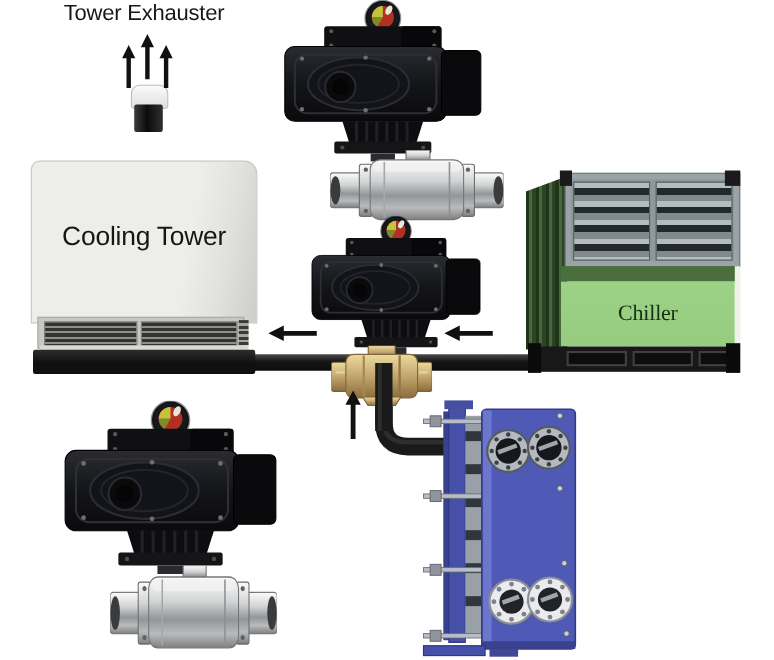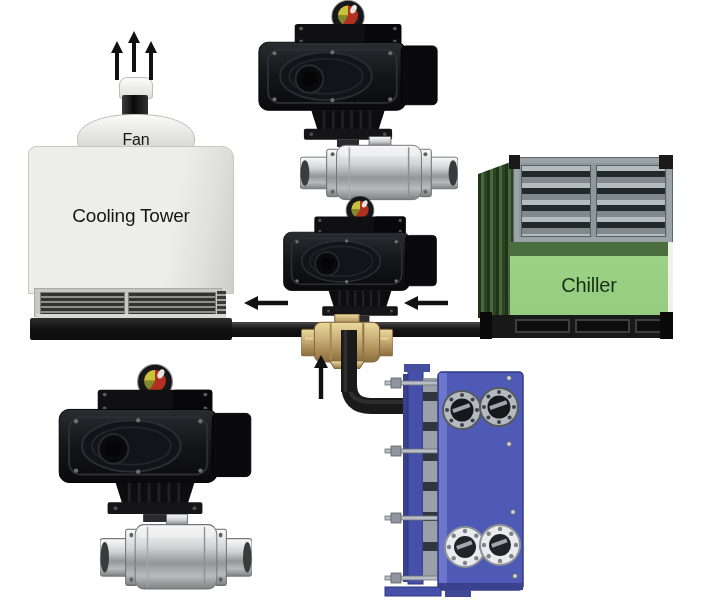--- a/index.html
+++ b/index.html
@@ -15,40 +15,40 @@
   
   .lbl-exhauster{left:58px;top:1px;font-size:20px;}
   .lbl-plate{left:528px;top:451px;font-size:21px;line-height:25px;white-space:normal;width:130px;}
 
   
   .fan-cap{left:119px;top:77px;width:32px;height:20px;background:linear-gradient(180deg,#fbfbfa,#dededb);border:1px solid #bcbcb8;border-radius:8px 8px 3px 3px;}
   .fan-shaft{left:122px;top:95px;width:26px;height:25px;background:linear-gradient(90deg,#3c3c3c,#0b0b0b 45%,#303030);border-radius:2px;}
   .fan-collar{left:77px;top:114px;width:116px;height:37px;background:linear-gradient(180deg,#fafaf8,#e4e4e0 55%,#d4d4d0);border:1px solid #c2c2be;border-radius:46% 46% 10px 10px / 62% 62% 12px 12px;display:flex;align-items:flex-end;justify-content:center;}
   .fan-collar .lbl{position:static;font-size:16px;padding-bottom:3px;}
   .tower-body{left:28px;top:146px;width:204px;height:146px;background:linear-gradient(100deg,var(--tower-gray,#ededea) 68%,#e0e0dc 84%,#cdcdc9);border:1px solid #c6c6c2;border-radius:8px 12px 0 0;display:flex;align-items:center;justify-content:center;}
-  .tower-body .lbl{position:static;font-size:19px;margin-top:-8px;}
+  .tower-body .lbl{position:static;font-size:24px;margin-top:-8px;}
   .tower-louvers{left:34px;top:288px;width:186px;height:27px;background:#c7c7c3;border:1px solid #a9a9a5;}
   .louver-panel{position:absolute;top:3px;height:21px;background:repeating-linear-gradient(180deg,#323230 0 3px,#90908a 3px 5px);border:1px solid #7e7e7a;}
   .louver-a{left:5px;width:83px;}
   .louver-b{left:93px;width:86px;}
   .louver-end{position:absolute;top:2px;left:182px;width:9px;height:23px;background:repeating-linear-gradient(180deg,#3a3a38 0 3px,#a6a6a0 3px 5px);}
   .tower-step{left:36px;top:314px;width:190px;height:5px;background:#d8d8d4;}
   .tower-base{left:30px;top:318px;width:202px;height:22px;background:linear-gradient(180deg,#2d2d2d,#101010 55%);border-radius:2px;}
 
   
   .chiller-side{left:478px;top:160px;width:38px;height:158px;background:repeating-linear-gradient(90deg,#203418 0 3px,#47673f 3px 6px,#2c4423 6px 9px);clip-path:polygon(0 14px,100% 0,100% 100%,0 100%);}
   .chiller-grille{left:514px;top:158px;width:158px;height:84px;background:#8f989b;border:5px solid #9aa3a6;outline:1px solid #5d6669;box-sizing:border-box;}
   .grille-panel{position:absolute;top:2px;height:70px;background:repeating-linear-gradient(180deg,#b3bcbe 0 5px,#23292b 5px 11px,#80898c 11px 17px);border:1px solid #566063;}
   .grille-a{left:2px;width:68px;}
   .grille-b{left:77px;width:68px;}
   .chiller-cap{background:#1a1a1a;}
   .cap-l{left:509px;top:155px;width:11px;height:14px;}
   .cap-r{left:659px;top:155px;width:14px;height:14px;}
   .chiller-band{left:510px;top:242px;width:160px;height:14px;background:var(--chiller-side-green,#4b6e3e);}
-  .chiller-front{left:510px;top:256px;width:158px;height:59px;background:linear-gradient(180deg,var(--chiller-green,#9cd286),#95cc7f);display:flex;align-items:center;justify-content:center;}
+  .chiller-front{left:510px;top:256px;width:158px;height:59px;background:linear-gradient(180deg,var(--chiller-green,#9cd286),#95cc7f);display:flex;align-items:center;justify-content:center;font-family:Liberation Serif, serif;}
   .chiller-front .lbl{position:static;font-size:20px;color:#173015;}
   .chiller-strip{left:668px;top:242px;width:5px;height:73px;background:#eef2e8;}
   .chiller-base{left:482px;top:315px;width:190px;height:23px;background:#181818;}
   .chiller-panel{position:absolute;top:4px;height:14px;background:#0d0d0d;border:2px solid #3f3f3f;box-sizing:border-box;}
   .cp1{left:33px;width:55px;}
   .cp2{left:93px;width:55px;}
   .cp3{left:153px;width:33px;}
   .chiller-block{background:#0a0a0a;}
   .blk-l{left:480px;top:312px;width:12px;height:27px;}
   .blk-r{left:660px;top:312px;width:13px;height:27px;}
@@ -154,23 +154,20 @@
 
   <svg class="abs" style="left:0;top:0;z-index:1" width="704" height="600" viewBox="0 0 704 600">
     <rect x="100" y="322" width="560" height="15" rx="7" fill="url(#gradPipe)"></rect>
     <path d="M349 330 L349 384 Q349 406 371 406 L457 406" fill="none" stroke="#1a1a1a" stroke-width="16"></path>
     <path d="M349 332 L349 384 Q349 402 371 402 L455 402" fill="none" stroke="#383838" stroke-width="4" opacity="0.7"></path>
   </svg>
 
   <div class="abs" style="left:0;top:0;z-index:2;width:260px;height:345px;">
     <div class="abs fan-cap"></div>
     <div class="abs fan-shaft"></div>
-    <div class="abs fan-collar">
-      <span class="lbl">Fan</span>
-    </div>
     <div class="abs tower-body">
       <span class="lbl">Cooling Tower</span>
     </div>
     <div class="abs tower-louvers">
       <div class="louver-panel louver-a"></div>
       <div class="louver-panel louver-b"></div>
       <div class="louver-end"></div>
     </div>
     <div class="abs tower-step"></div>
     <div class="abs tower-base"></div>
@@ -335,14 +332,15 @@
   <svg class="abs" style="left:243px;top:294px;z-index:5" width="46" height="18" viewBox="0 0 46 18" fill="#111">
     <path d="M1 9 L15 2 L15 6.8 L45 6.8 L45 11.2 L15 11.2 L15 16 Z"></path>
   </svg>
   <svg class="abs" style="left:403px;top:294px;z-index:5" width="46" height="18" viewBox="0 0 46 18" fill="#111">
     <path d="M1 9 L15 2 L15 6.8 L45 6.8 L45 11.2 L15 11.2 L15 16 Z"></path>
   </svg>
   <svg class="abs" style="left:311px;top:353px;z-index:5" width="20" height="48" viewBox="0 0 20 48" fill="#111">
     <path d="M10 2 L3 15 L7.8 15 L7.8 46 L12.2 46 L12.2 15 L17 15 Z"></path>
   </svg>
 
+  <div class="lbl lbl-exhauster" style="z-index:6">Tower Exhauster</div>
 
 </div>
 
 </body></html>

